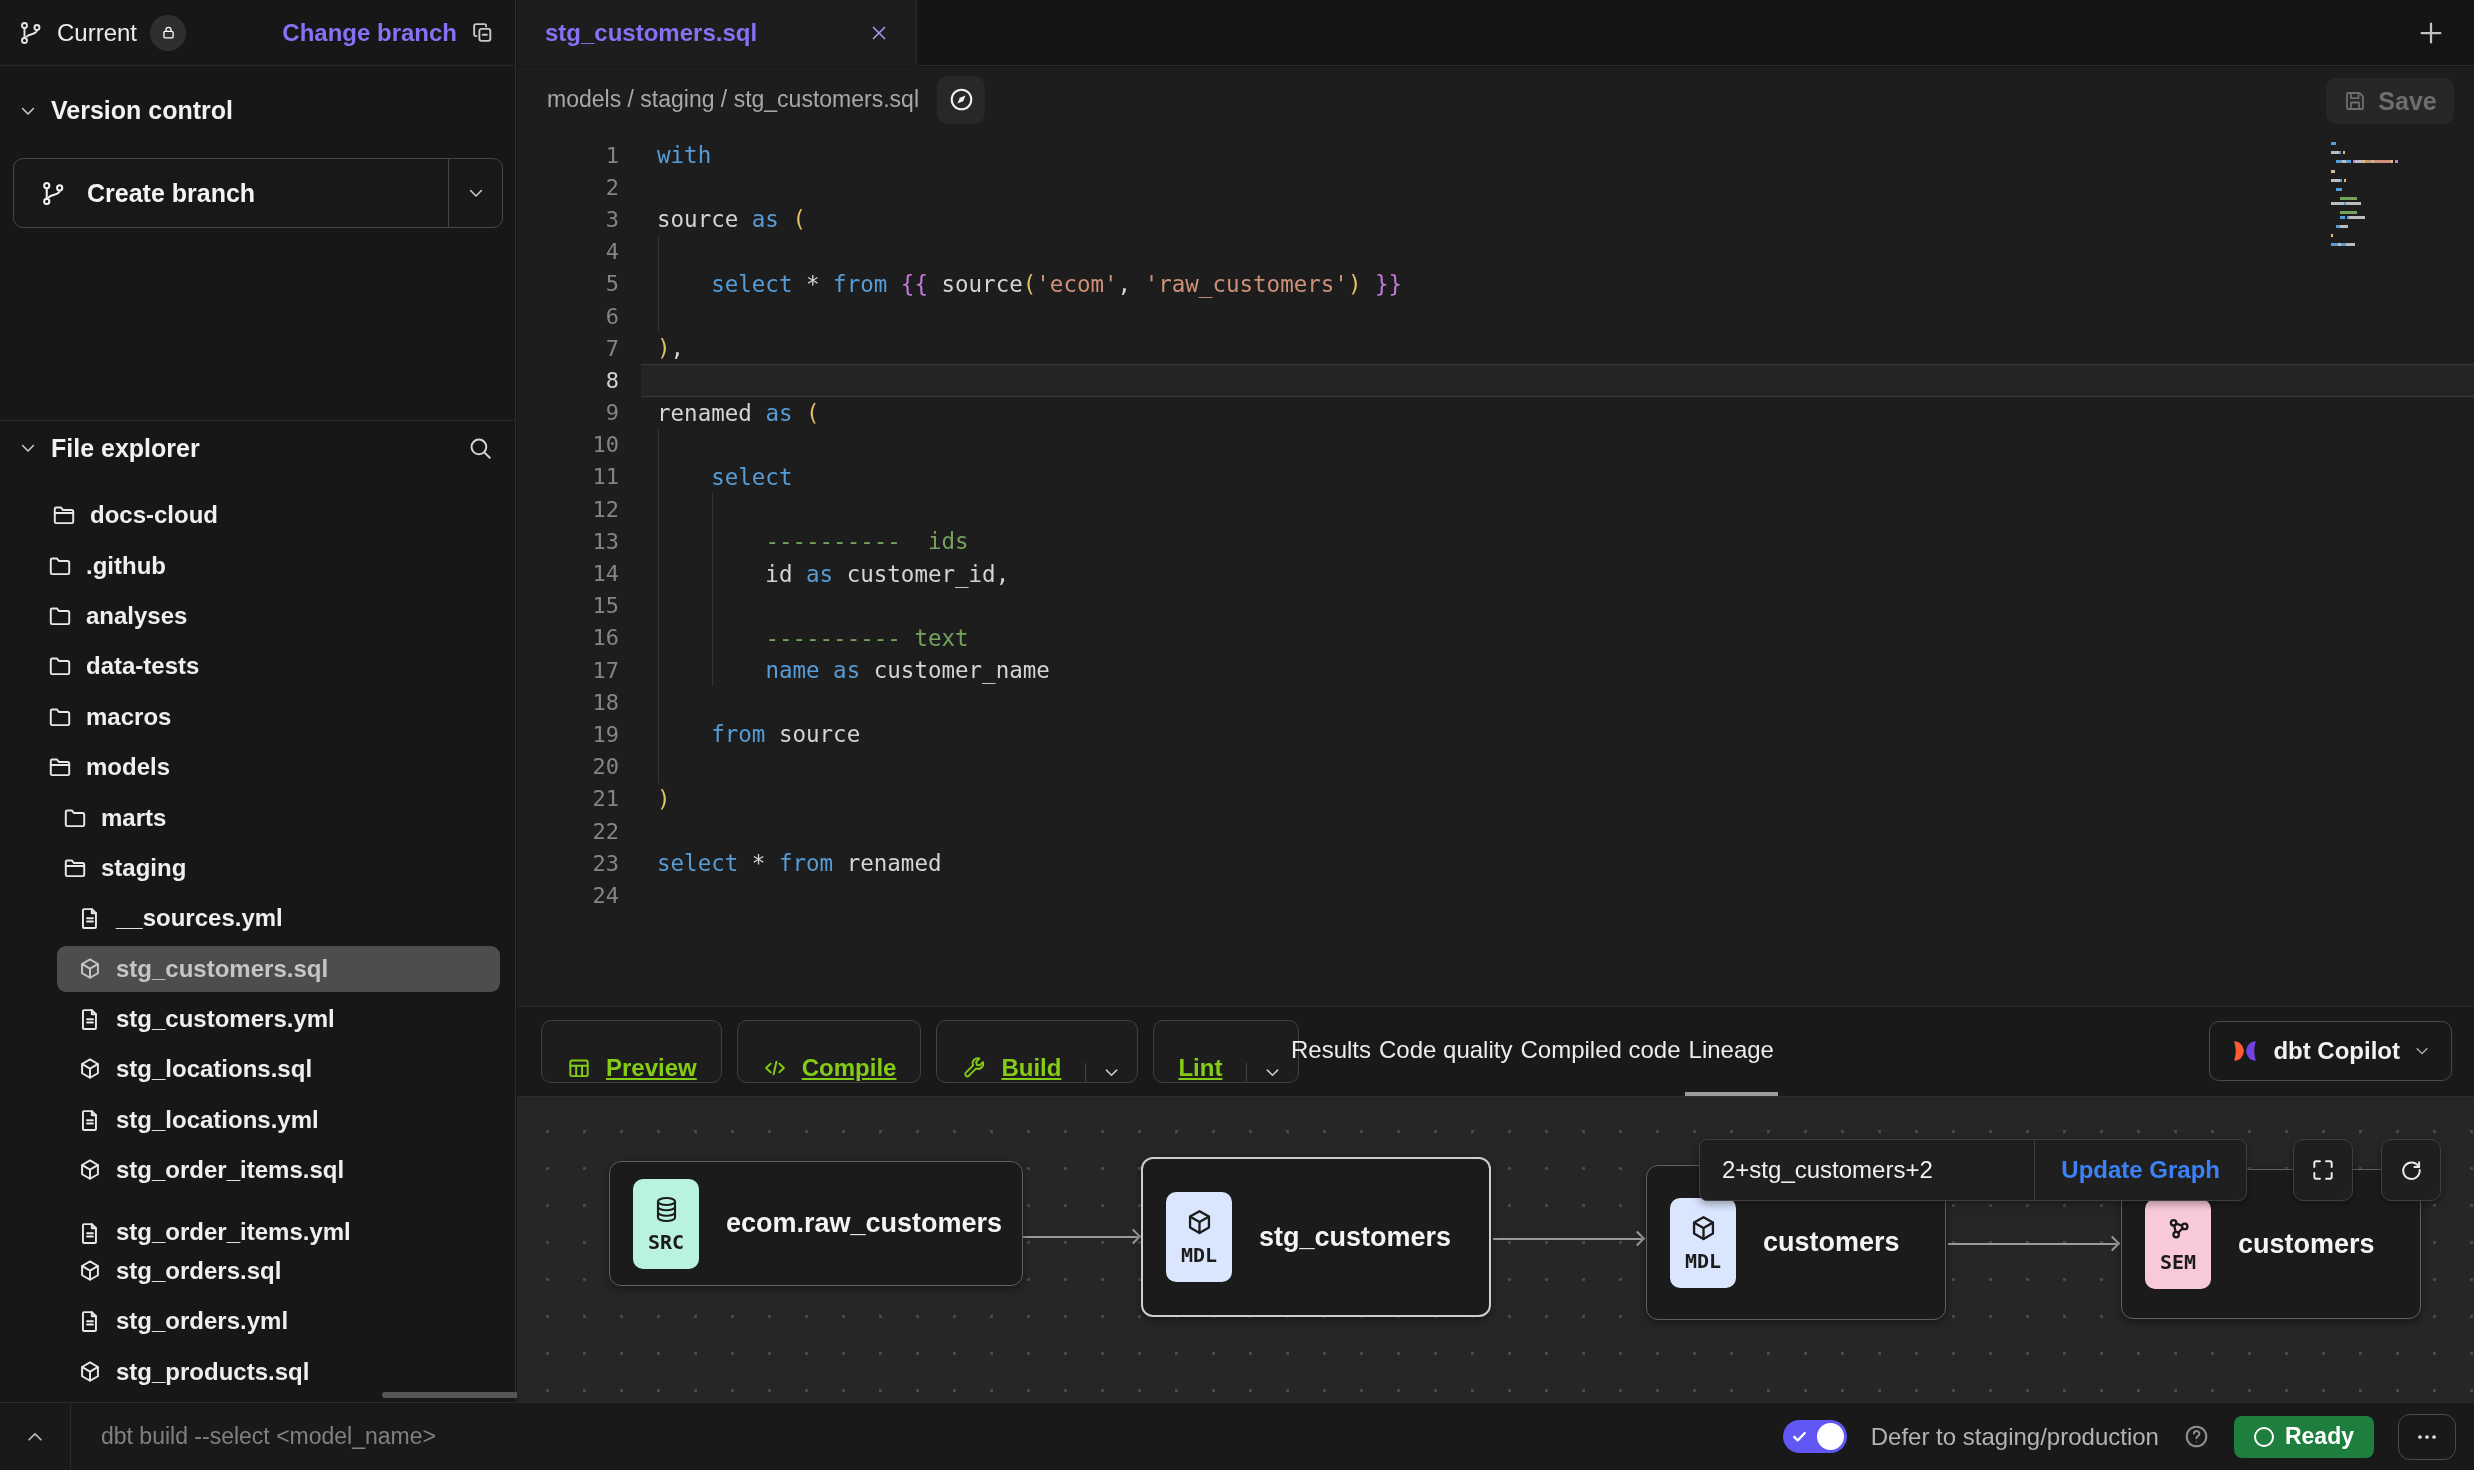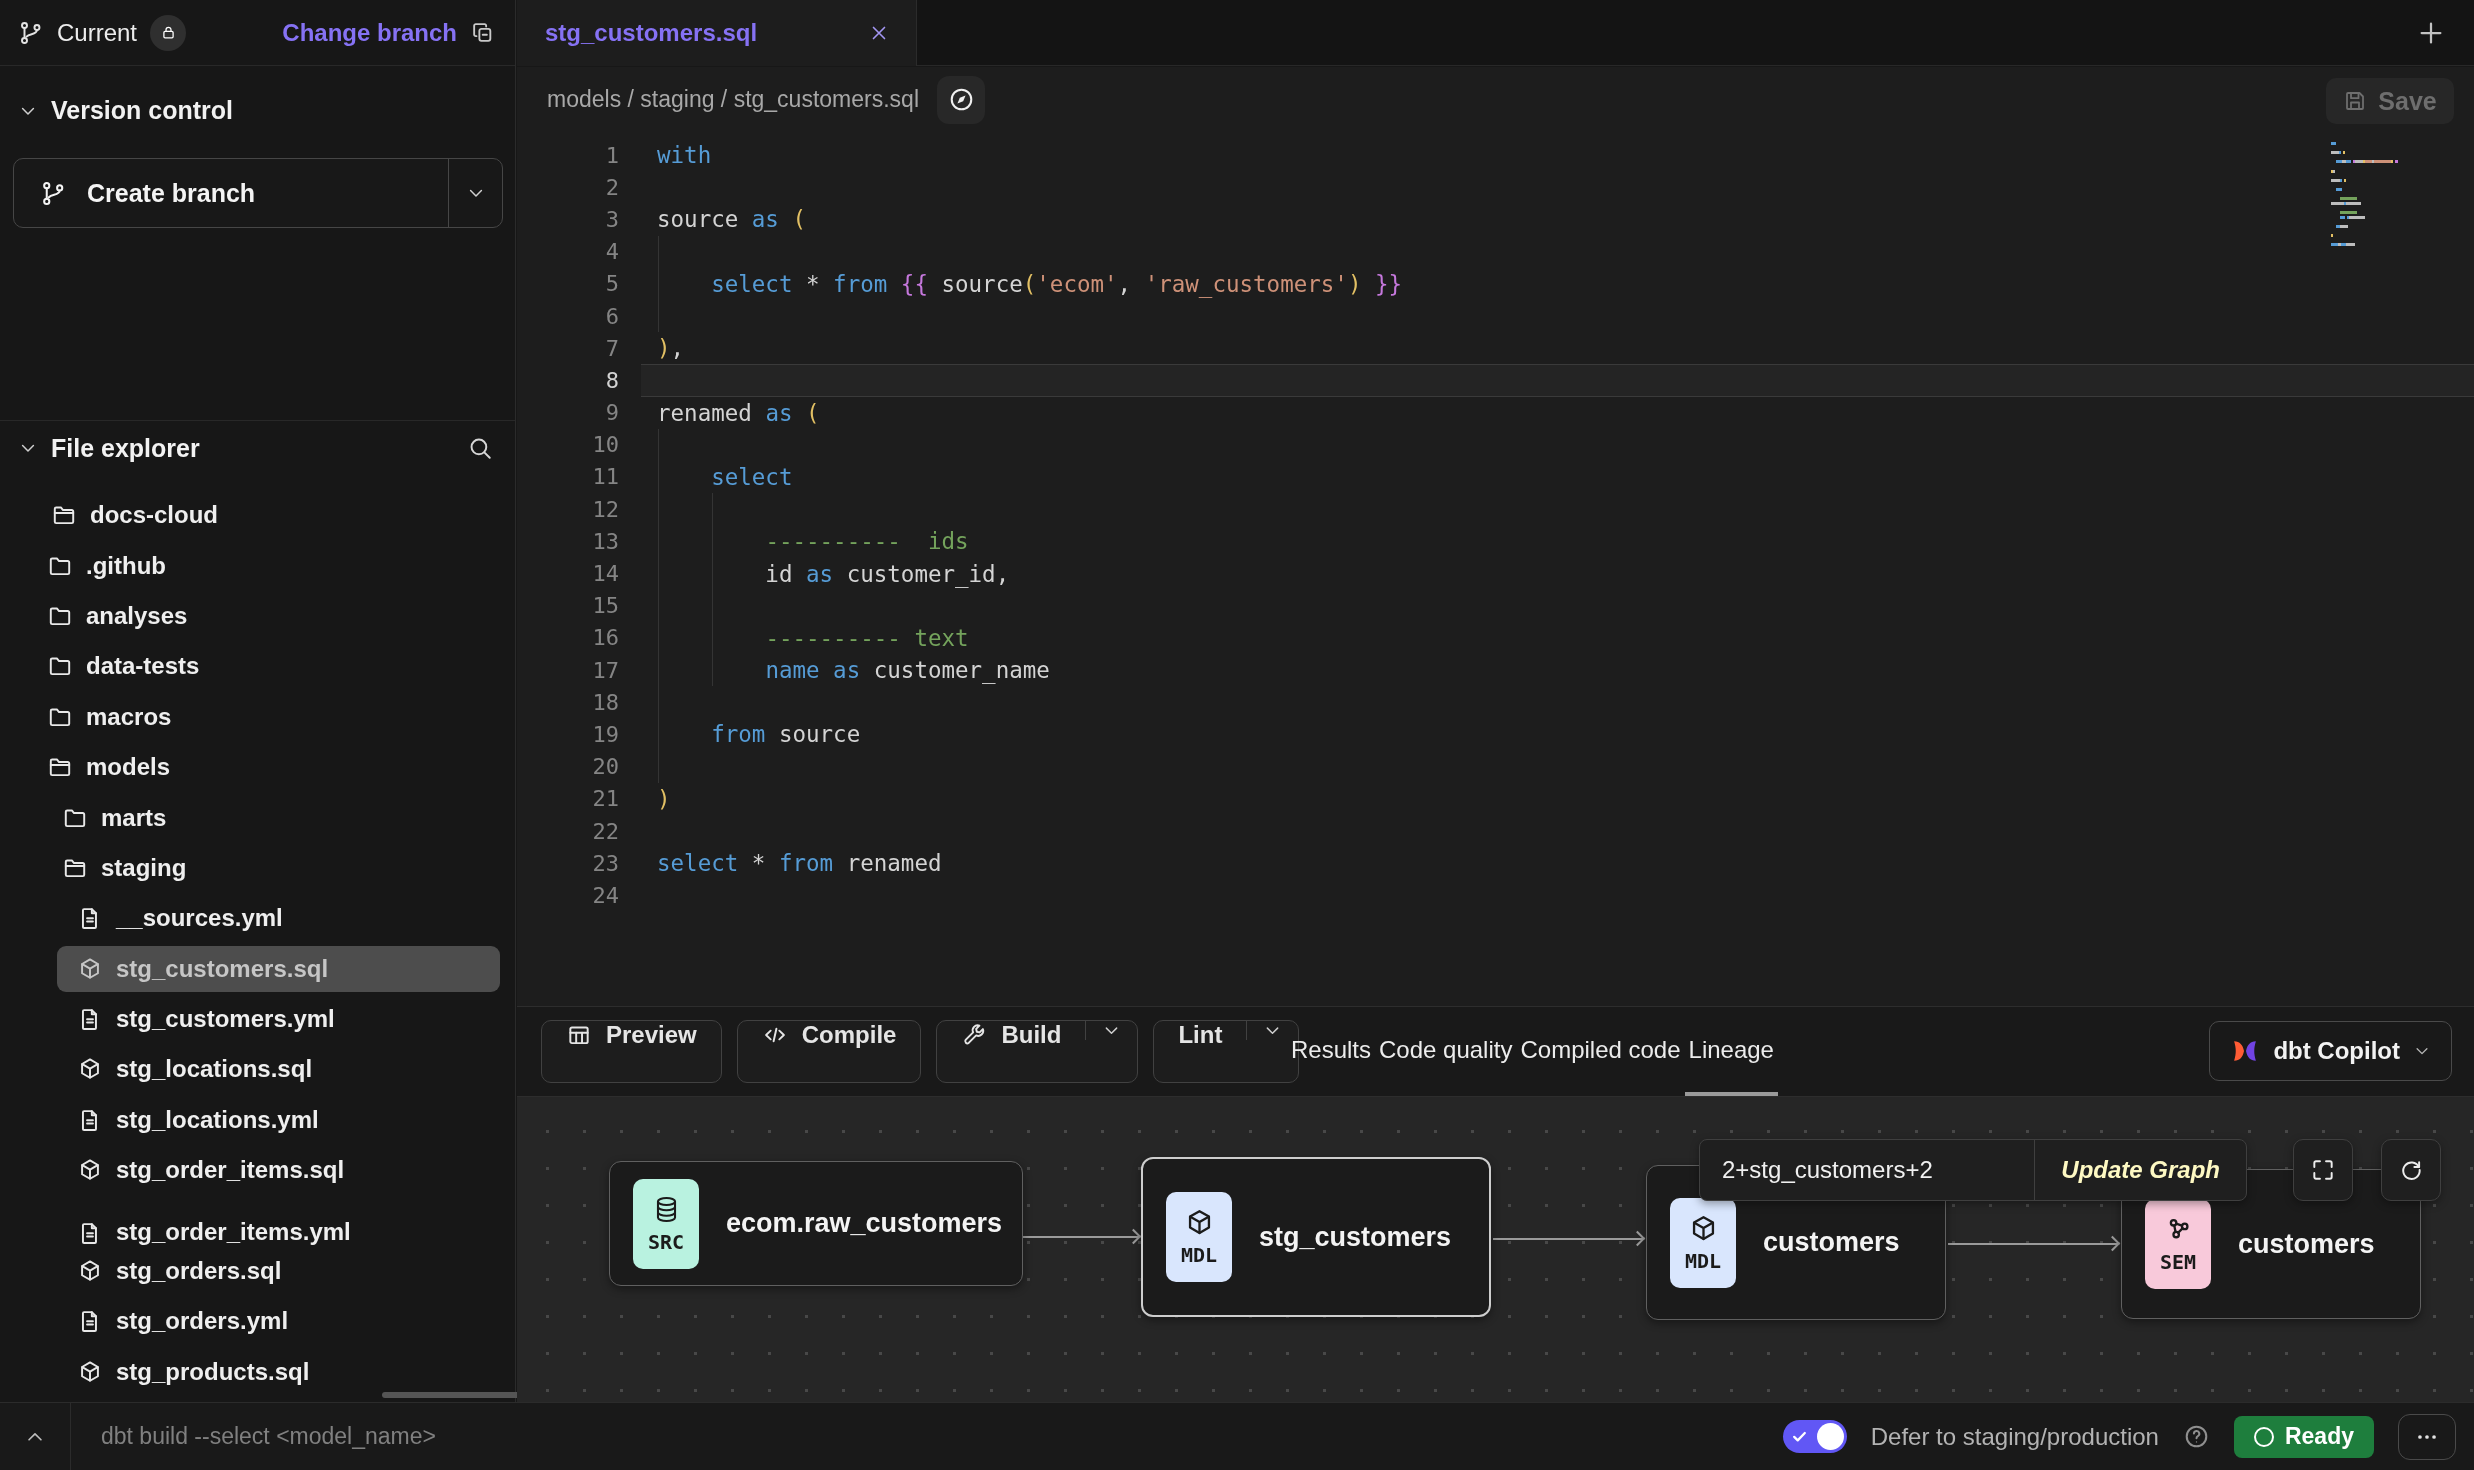--- a/index.html
+++ b/index.html
@@ -73,21 +73,21 @@
 
   #minimap { position:absolute; left:1814px; top:10px; width:130px; }
   .mm-row { display:flex; height:3px; margin-bottom:1.6px; }
   .mm-row i { display:block; height:100%; }
   .mm-kw { background:#569cd6; } .mm-pl { background:#bdbdbd; } .mm-br { background:#e2c064; }
   .mm-jj { background:#c678dd; } .mm-str { background:#ce9178; } .mm-cm { background:#74a35c; }
 
   
   .toolbar { position:absolute; left:517px; top:1006px; right:0; height:90px; background:#191919; border-top:1px solid #2d2d2d; }
   .actions { position:absolute; left:24px; top:13px; display:flex; gap:15px; }
-  .btn { height:63px; border:1px solid #414141; border-radius:10px; background:#1d1d1d; display:flex; align-items:flex-start; color:#e5e5e5; cursor:pointer; }
+  .btn { height:63px; border:1px solid #414141; border-radius:10px; background:#1d1d1d; display:flex; align-items:flex-end; color:#84cc16; cursor:pointer;text-decoration:underline; }
   .btn-main { display:flex; align-items:center; gap:14px; padding:0 24px; font-size:24px; font-weight:600; }
   .btn-main .ic { width:26px; height:26px; }
   .btn-arrow { width:52px; border-left:1px solid #414141; display:flex; align-items:center; justify-content:center; color:#cfcfcf; }
   .btn-arrow .ic { width:19px; height:19px; }
   #panel-tabs { position:absolute; left:770px; top:0; bottom:0; display:flex; }
   .panel-tab { display:flex; align-items:center; padding:0 4px; font-size:24px; color:#ececec; border-bottom:4px solid transparent; cursor:pointer; }
   .panel-tab.active { border-bottom-color:#9a9a9a; }
   .copilot-btn { position:absolute; right:22px; top:14px; height:60px; border:1px solid #4a4a4a; border-radius:10px; display:flex; align-items:center; gap:13px; padding:0 20px; font-size:24px; font-weight:600; color:#f2f2f2; cursor:pointer; }
   .copilot-btn .logo { width:30px; height:30px; }
   .copilot-btn .chev { width:18px; height:18px; color:#b5b5b5; }
@@ -101,21 +101,21 @@
   .lnode.selected { border:2.5px solid #cdcdcd; }
   .lbadge { width:66px; height:90px; border-radius:10px; display:flex; flex-direction:column; align-items:center; justify-content:center; gap:5px; color:#1b1b1b; }
   .lbadge .ic { width:31px; height:31px; }
   .lbadge-label { font-family:"DejaVu Sans Mono", monospace; font-size:20px; font-weight:700; }
   .lnode-label { font-size:27px; font-weight:600; color:#f4f4f4; white-space:nowrap; }
   .edge { position:absolute; z-index:0; height:2px; background:#9a9a9a; }
   .edge::after { content:''; position:absolute; right:0; top:-5.5px; width:9px; height:9px; border-top:2px solid #9a9a9a; border-right:2px solid #9a9a9a; transform:rotate(45deg); }
   .lin-controls { position:absolute; z-index:5; top:42px; left:1182px; display:flex; gap:28px; }
   .lin-selector { width:548px; height:62px; background:#1f1f1f; border:1px solid #3f3f3f; border-radius:8px; display:flex; align-items:stretch; box-shadow:0 3px 8px rgba(0,0,0,.35); }
   .lin-input { flex:1; display:flex; align-items:center; padding-left:22px; font-size:24px; color:#f0f0f0; }
-  .lin-update { border-left:1px solid #3f3f3f; display:flex; align-items:center; padding:0 26px; font-size:24px; font-weight:600; color:#fef9c3; cursor:pointer;font-style:italic; }
+  .lin-update { border-left:1px solid #3f3f3f; display:flex; align-items:center; padding:0 26px; font-size:24px; font-weight:600; color:#3b82f6; cursor:pointer; }
   .lin-btn { width:60px; height:62px; background:#1f1f1f; border:1px solid #3f3f3f; border-radius:10px; display:flex; align-items:center; justify-content:center; color:#ececec; cursor:pointer; box-shadow:0 3px 8px rgba(0,0,0,.35); }
   .lin-btn .ic { width:26px; height:26px; }
   .lin-btn.fs { margin-left:18px; }
 
   
   .statusbar { position:absolute; left:0; top:1402px; right:0; height:68px; background:#191919; border-top:1px solid #2b2b2b; display:flex; align-items:center; }
   .sb-collapse { width:70px; height:100%; display:flex; align-items:center; justify-content:center; color:#bdbdbd; cursor:pointer; }
   .sb-collapse .ic { width:22px; height:22px; }
   .sb-div { width:1px; height:100%; background:#2b2b2b; }
   .cmd-input { flex:1; padding-left:30px; font-size:23px; color:#808080; }

